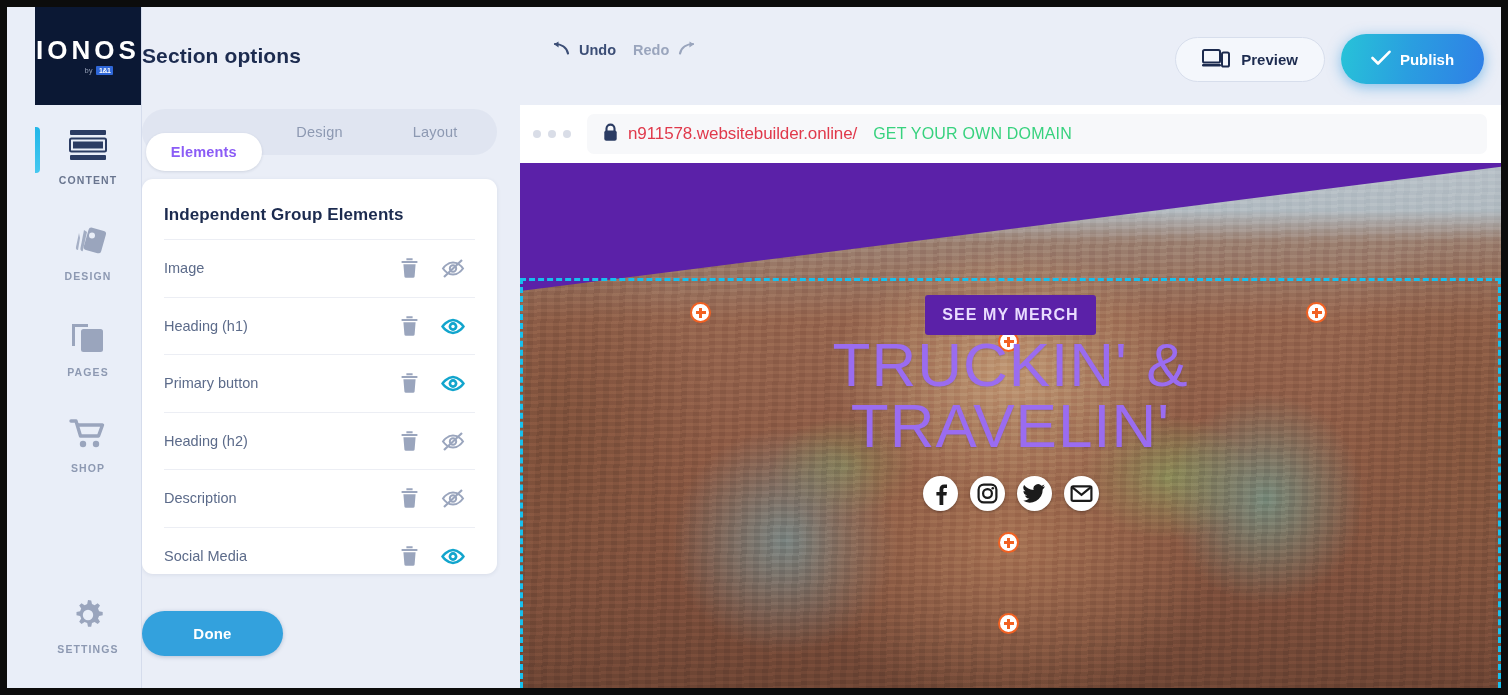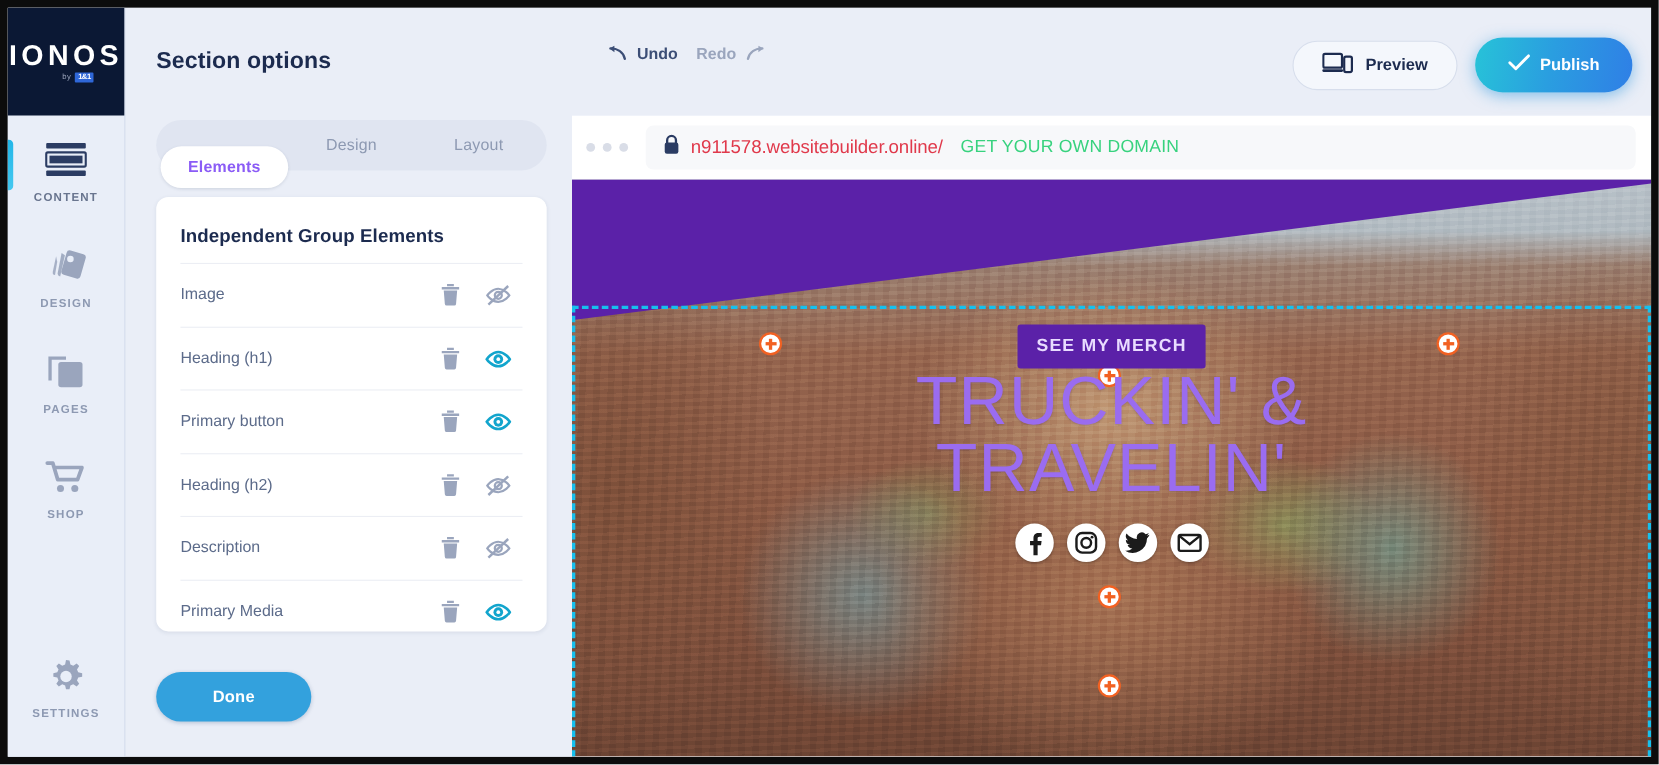--- a/index.html
+++ b/index.html
@@ -15,20 +15,21 @@
     background:#eaeef7;
     overflow:hidden;
   }
   
   #rail{
     position:absolute;left:0;top:0;width:106px;height:100%;
     background:#e9eef8;
     display:flex;flex-direction:column;align-items:center;
     box-shadow:1px 0 0 #d5dcec;
     z-index:20;
+    padding-left:28px;
   }
   #logo{
     width:106px;height:98px;background:#0b1834;
     display:flex;flex-direction:column;align-items:center;justify-content:center;
     box-sizing:border-box;
   }
   #logo .wordmark{
     color:#ffffff;font-size:26px;letter-spacing:4px;font-weight:700;
     font-family:"Liberation Sans", sans-serif;line-height:1;
   }
@@ -376,21 +377,21 @@
               <g fill="none" stroke="#9aa5bd" stroke-width="2">
                 <path d="M2 11.5S6 5.5 12 5.5s10 6 10 6-4 6-10 6-10-6-10-6z"></path>
                 <circle cx="12" cy="11.5" r="3.2"></circle>
               </g>
               <line x1="3" y1="20" x2="21" y2="3" stroke="#9aa5bd" stroke-width="2.2"></line>
             </svg>
         </span>
       </div>
 
       <div class="elem-row">
-        <span class="elem-name">Primary Media</span>
+        <span class="elem-name">Social Media</span>
         <span class="icon-btn">
           <svg width="19" height="22" viewBox="0 0 19 22">
               <path fill="#9aa5bd" d="M1.6 4h15.8v2.1H1.6zM6.4 1.2h6.2v2H6.4zM3.4 7.2h12.2l-1 12.2a1.6 1.6 0 0 1-1.6 1.4H6a1.6 1.6 0 0 1-1.6-1.4z"></path>
             </svg>
         </span>
         <span class="icon-btn">
           <svg width="24" height="22" viewBox="0 0 24 22">
               <path d="M1.5 11.5S6 5 12 5s10.5 6.5 10.5 6.5S18 18 12 18 1.5 11.5 1.5 11.5z" fill="none" stroke="#12a5cd" stroke-width="2.4"></path>
               <circle cx="12" cy="11.5" r="4.4" fill="#12a5cd"></circle>
               <circle cx="12" cy="11.5" r="1.7" fill="#ffffff"></circle>

